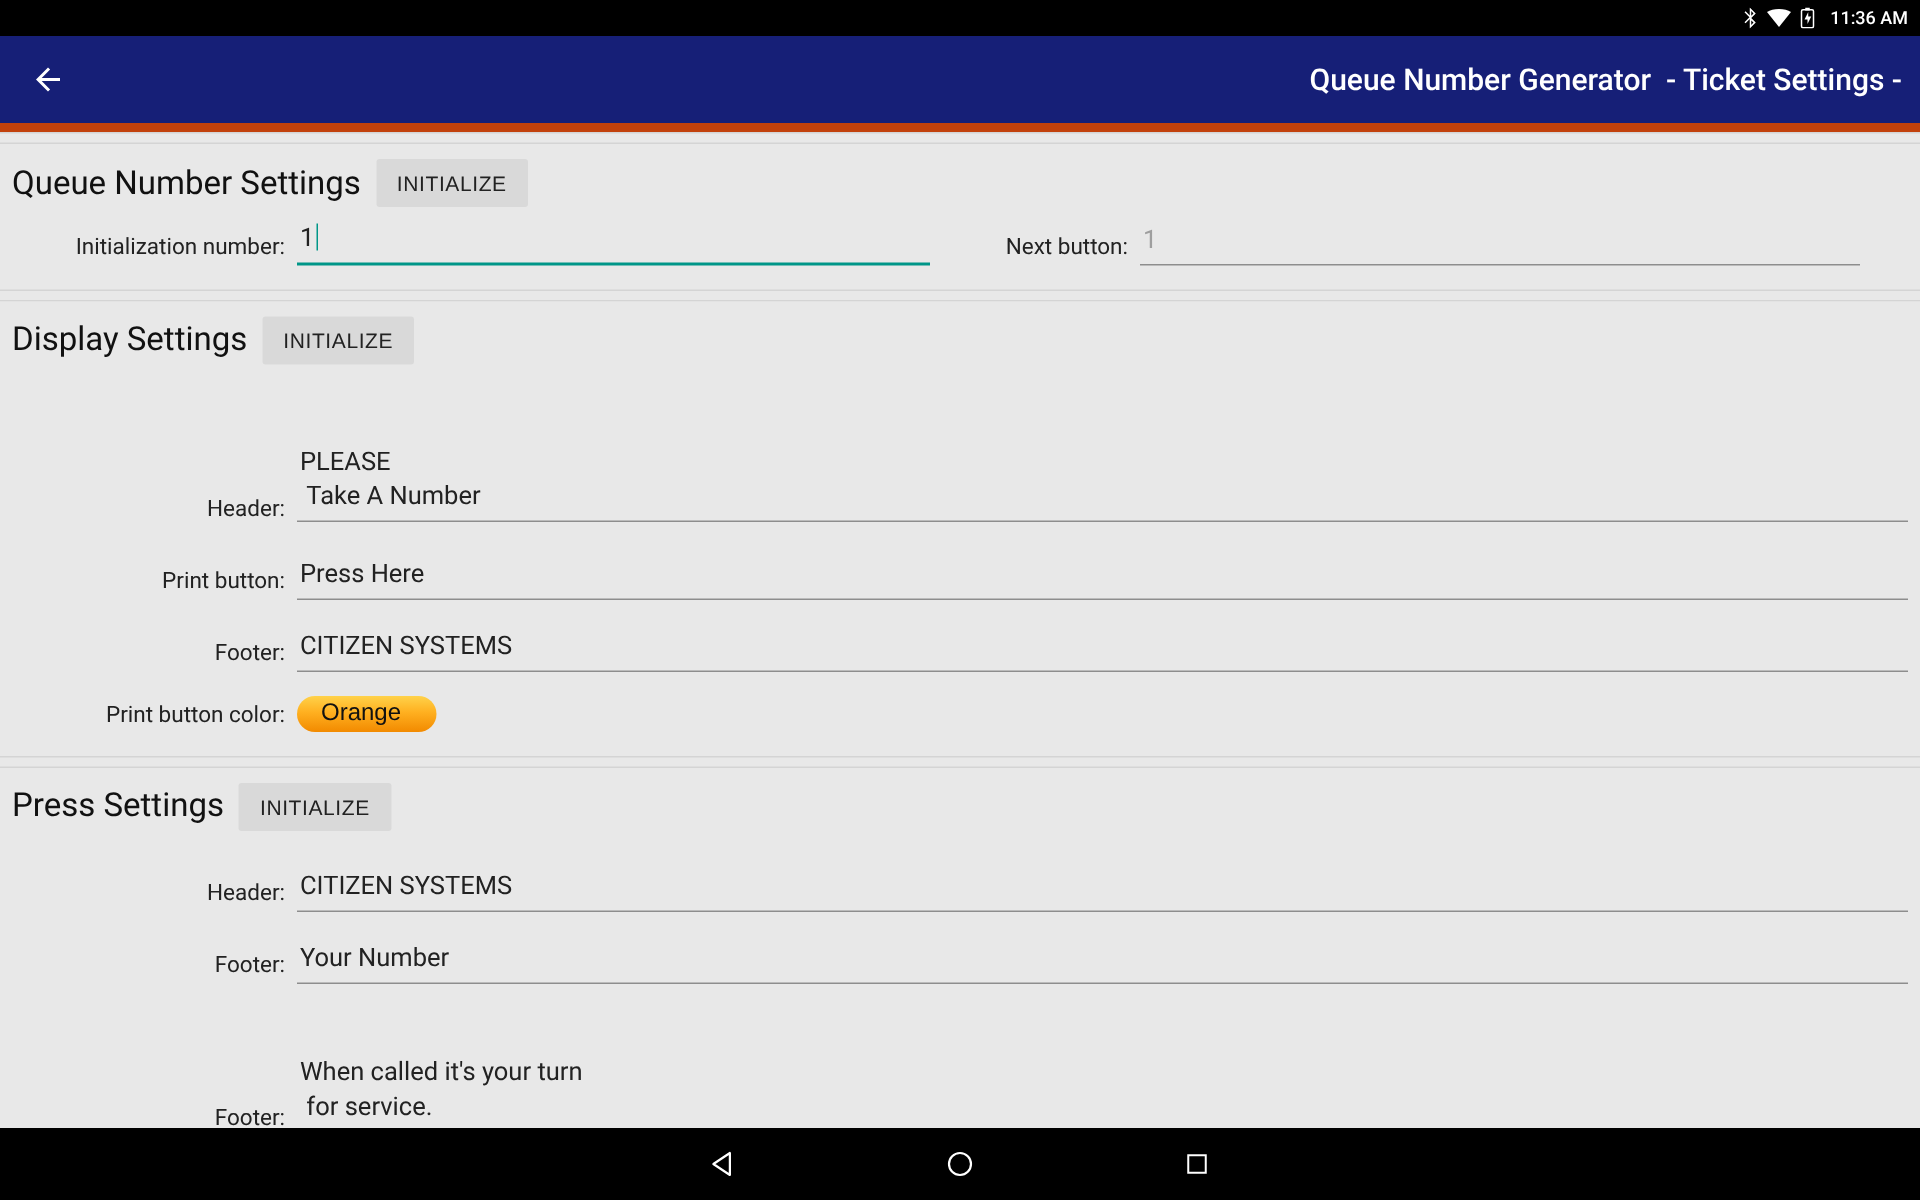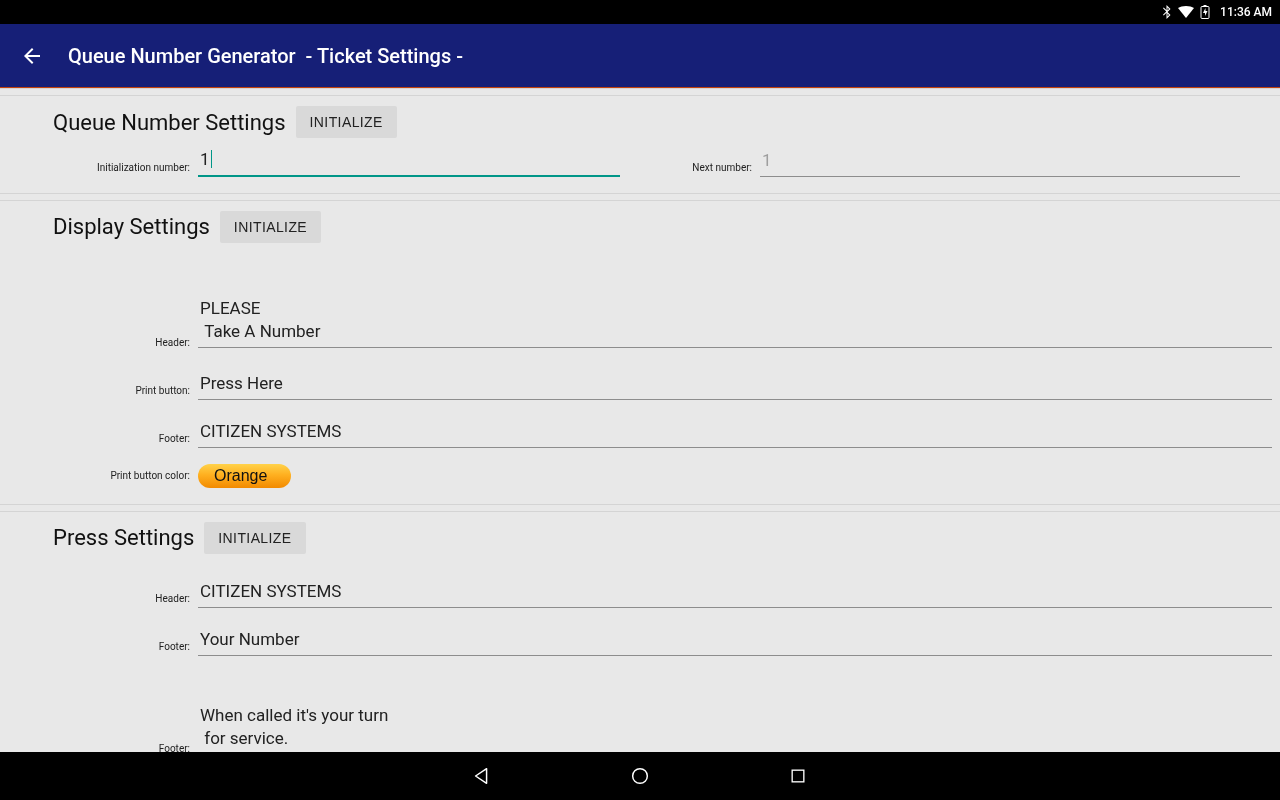--- a/index.html
+++ b/index.html
@@ -5,36 +5,36 @@
   * { margin: 0; padding: 0; box-sizing: border-box; }
   html, body { width: 1280px; height: 800px; overflow: hidden; font-family: Roboto, "Helvetica Neue", Arial, sans-serif; background: #000; color: #222; }
   .device { width: 1280px; height: 800px; display: flex; flex-direction: column; }
 
   
   .statusbar { height: 24px; background: #000; color: #fff; display: flex; align-items: center; justify-content: flex-end; padding: 0 8px; font-size: 12px; gap: 6px; }
   .statusbar svg { display: block; }
   .statusbar .time { margin-left: 4px; font-weight: 500; }
 
   
-  .appbar { height: 64px; background: #161f77; color: #fff; display: flex; align-items: center; padding: 0 12px; border-bottom: 1px solid #c2410c; }
+  .appbar { height: 64px; background: #161f77; color: #fff; display: flex; align-items: center; padding: 0 12px; border-bottom: 6px solid #c2410c; justify-content: space-between; }
   .appbar .back { width: 40px; height: 40px; display: flex; align-items: center; justify-content: center; margin-right: 16px; cursor: pointer; }
   .appbar .title { font-size: 20px; font-weight: 500; white-space: pre; }
 
   
   .content { flex: 1; background: #e8e8e8; overflow-y: auto; }
   .gap { height: 8px; background: #e8e8e8; border-top: 1px solid #d4d4d4; border-bottom: 1px solid #d4d4d4; }
 
   .section { background: #e8e8e8; padding: 4px 8px 16px 8px; }
-  .section-header-row { display: flex; align-items: center; gap: 10px; padding: 6px 0 6px 0; margin-left: 45px; }
+  .section-header-row { display: flex; align-items: center; gap: 10px; padding: 6px 0 6px 0; }
   .section-title { font-size: 22px; color: #111; }
 
   .init-btn { background: #d9d9d9; border: none; padding: 8px 14px; font-size: 14px; font-weight: 500; letter-spacing: 0.4px; color: #222; cursor: pointer; border-radius: 2px; text-align: center; }
 
   .row { display: flex; align-items: flex-end; margin-top: 16px; }
-  .label-col { width: 190px; text-align: right; font-size: 10px; color: #222; padding-right: 8px; padding-bottom: 4px; }
+  .label-col { width: 190px; text-align: right; font-size: 15px; color: #222; padding-right: 8px; padding-bottom: 4px; }
   .field-col { flex: 1; }
   .field { width: 100%; border: none; border-bottom: 1px solid #8d8d8d; background: transparent; font-size: 17px; padding: 4px 2px 4px 2px; outline: none; color: #222; font-family: inherit; resize: none; line-height: 1.35; }
   .field.active { border-bottom: 2px solid #009688; }
   .field.disabled { color: #9e9e9e; }
   textarea.field { height: auto; margin-top: 28px; }
 
   .two-col { display: flex; gap: 40px; align-items: flex-end; }
   .two-col .pair { display: flex; align-items: flex-end; flex: 1; }
   .two-col .pair .label-col { width: 190px; }
   .two-col .pair.second .label-col { width: 100px; }
@@ -96,21 +96,21 @@
         <button class="init-btn">INITIALIZE</button>
       </div>
       <div class="two-col">
         <div class="pair">
           <div class="label-col">Initialization number:</div>
           <div class="field-col" style="max-width:480px;">
             <div class="field active"><span>1</span><span class="cursor"></span></div>
           </div>
         </div>
         <div class="pair second">
-          <div class="label-col">Next number:</div>
+          <div class="label-col">Next button:</div>
           <div class="field-col" style="max-width:480px;">
             <div class="field disabled">1</div>
           </div>
         </div>
       </div>
     </div>
 
     <div class="gap"></div>
 
     <div class="section">

